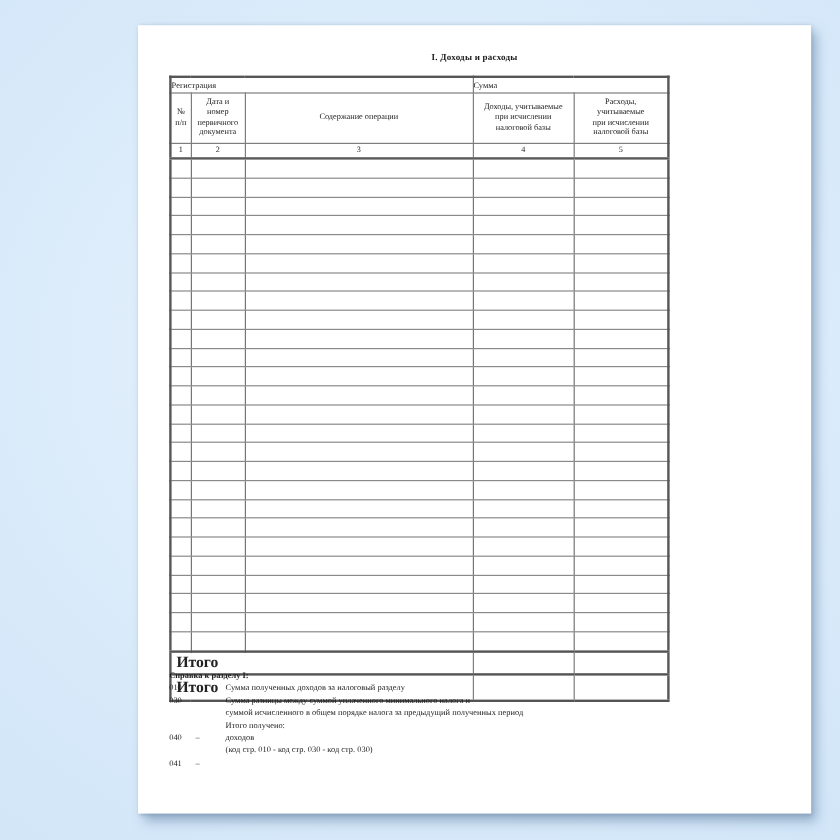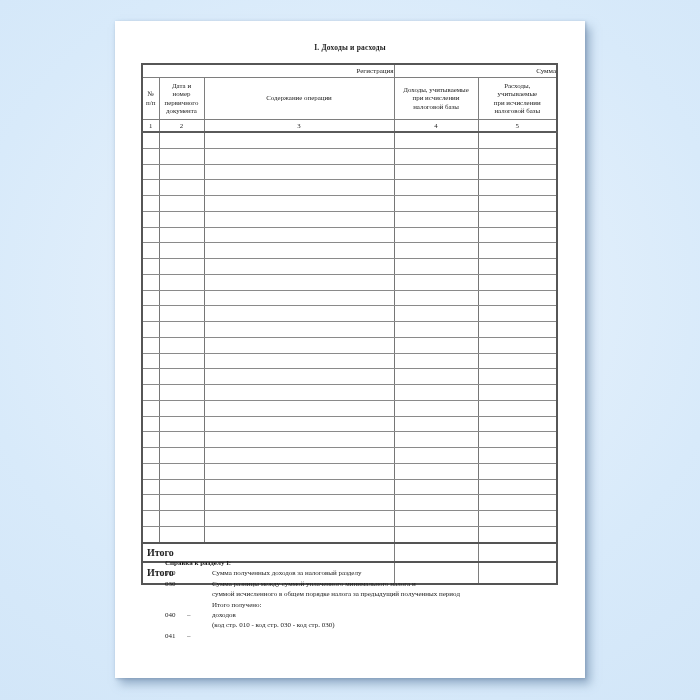--- a/index.html
+++ b/index.html
@@ -2,53 +2,53 @@
 <html><head>
 <meta charset="utf-8">
 <style>
   html, body { margin:0; padding:0; }
   body {
     width:700px; height:700px; overflow:hidden; position:relative;
     background: radial-gradient(ellipse 130% 115% at 50% 42%, #ecf4fc 0%, #d8eafa 42%, #c8dff5 100%);
     font-family: "Liberation Serif", serif;
   }
   .page {
-    position:absolute; left:115px; top:21px; width:470px; height:657px;
+    position:absolute; left:115px; top:21px; width:561px; height:657px;
     background:#ffffff;
     box-shadow: 5px 6px 9px rgba(105,135,168,0.6), 1px 1px 3px rgba(90,110,140,0.4);
   }
   .doc-title {
     position:absolute; top:22px; left:0; right:0;
     text-align:center; font-size:7.5px; font-weight:bold; color:#1b1b1b;
     letter-spacing:0.2px;
   }
   table.ledger {
     position:absolute; left:26px; top:42px; width:415px;
     table-layout:fixed; border-collapse:collapse;
     border:2px solid #565656;
   }
   table.ledger td, table.ledger th {
     border:1px solid #7e7e7e; padding:0; color:#222222;
     font-family:"Liberation Serif", serif; font-weight:normal;
     overflow:hidden;
   }
-  tr.group-row th { height:12px; font-size:7px; text-align:right; vertical-align:middle; }
+  tr.group-row th { height:12px; font-size:7px; text-align:left; vertical-align:middle; }
   tr.header-row th {
     height:41px; font-size:6.9px; line-height:1.22; text-align:center;
     vertical-align:middle; white-space:pre-line;
   }
   tr.nums-row td { height:11px; font-size:6.8px; text-align:center; vertical-align:middle; border-bottom:2px solid #5a5a5a; }
   tr.empty-row td { height:14.75px; border-color:#8a8a8a; border-left-color:#767676; border-right-color:#767676; }
   tr.total-row td { border-top:2px solid #545454; }
-  tr.total-row td.total-label { text-align:left; font-weight:bold; font-size:10px; padding-left:4px; vertical-align:middle; }
+  tr.total-row td.total-label { text-align:left; font-weight:bold; font-size:13px; padding-left:4px; vertical-align:middle; }
   tr.total-row-1 td { height:17px; }
   tr.total-row-2 td { height:20px; border-bottom:2px solid #545454; }
   .footnotes {
     position:absolute; left:26px; top:537px; width:424px;
-    font-size:7px; line-height:10.4px; color:#1b1b1b;margin-left:24px;
+    font-size:7px; line-height:10.4px; color:#1b1b1b;
   }
   .fn-heading { font-weight:bold; }
   .fn-row { display:flex; align-items:flex-start; }
   .fn-code { width:22px; flex:none; }
   .fn-dash { width:25px; flex:none; }
   .fn-text { flex:1; white-space:pre-line; }
   .fn-bold { font-weight:normal; }
 </style>
 </head>
 <body>

